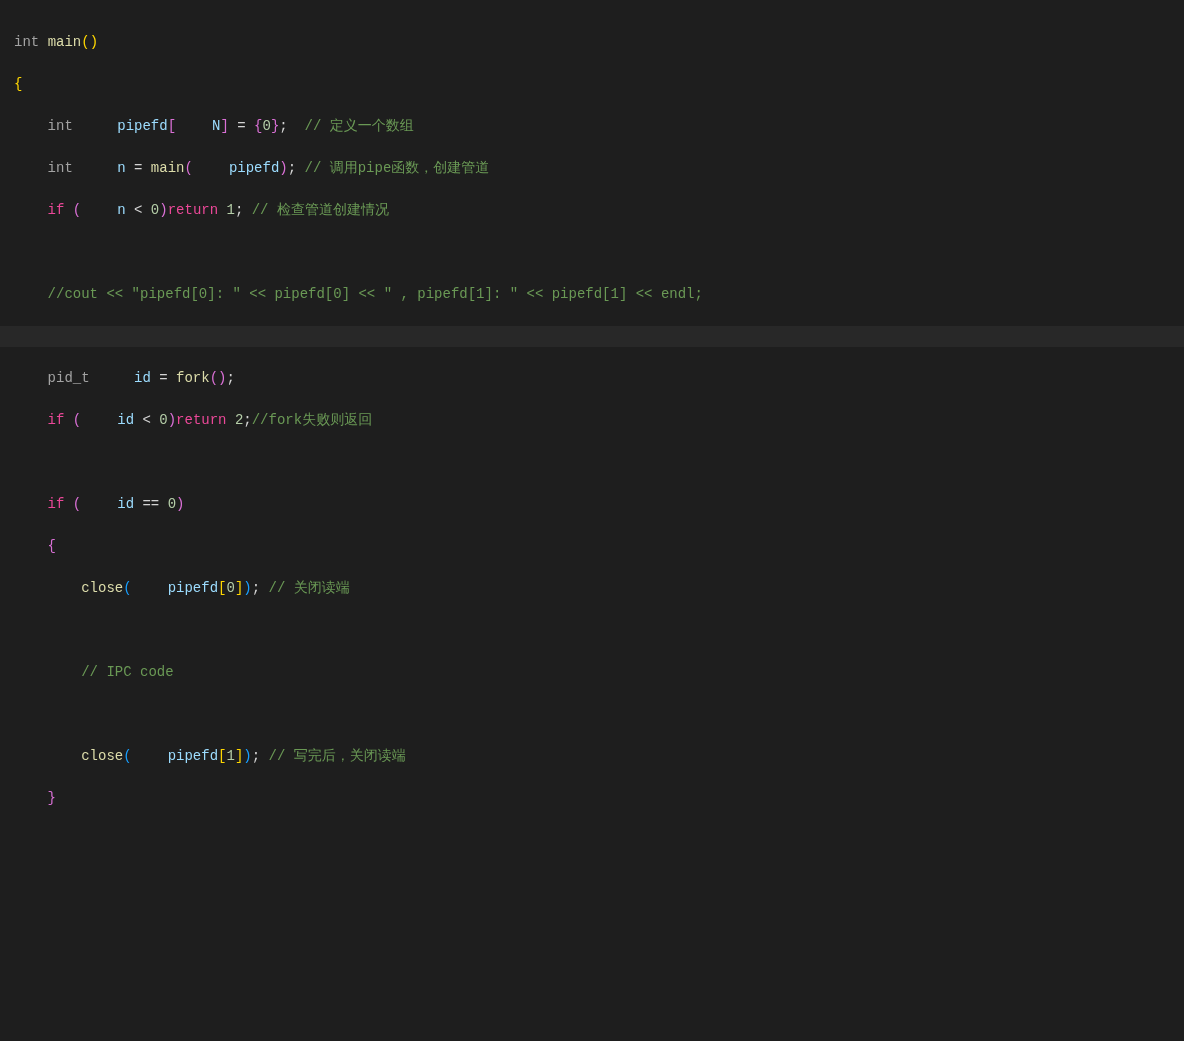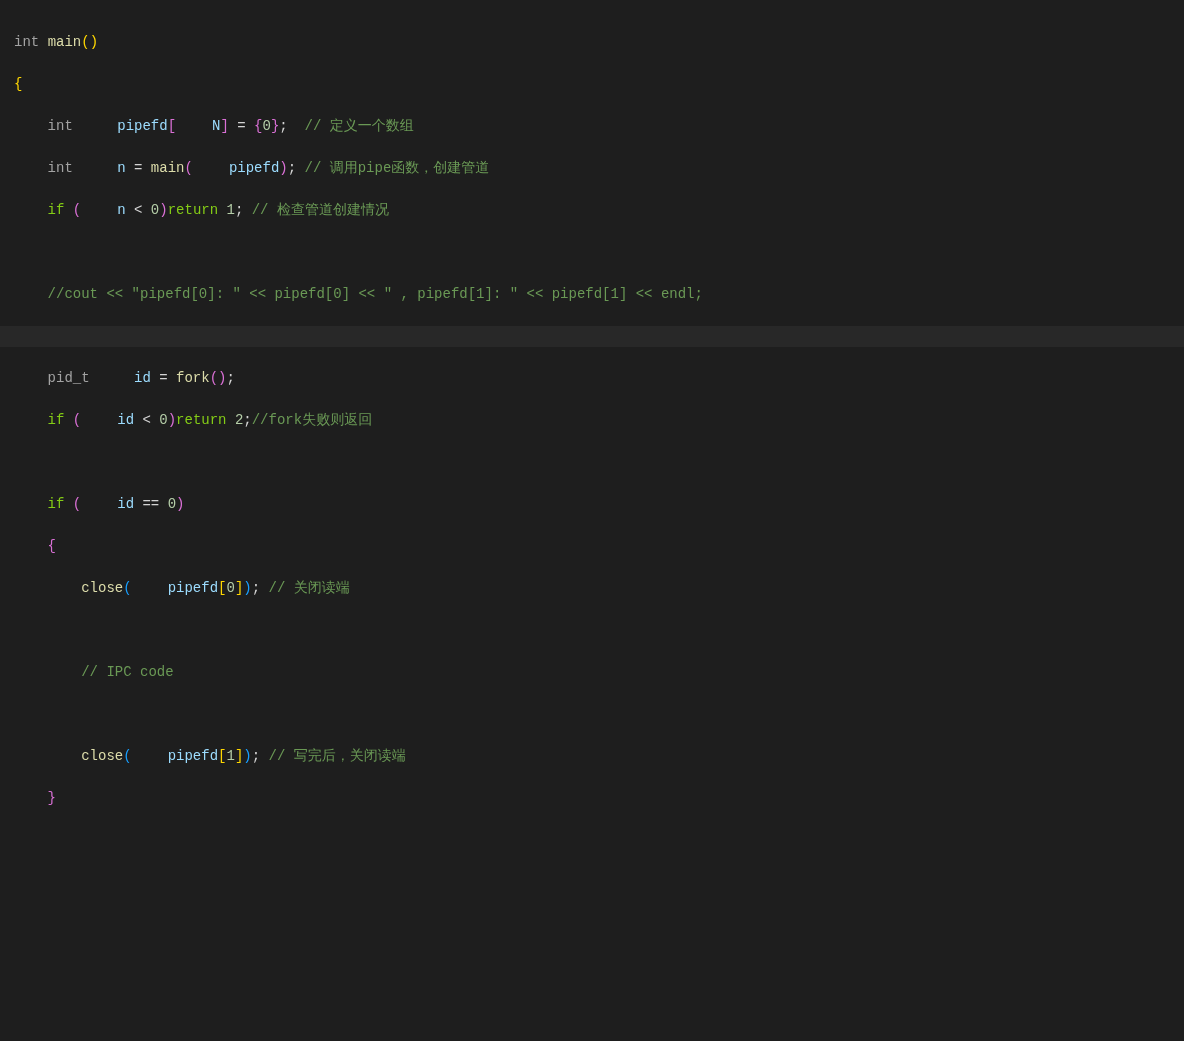--- a/index.html
+++ b/index.html
@@ -11,21 +11,21 @@
       padding: 5px 0;
       width: 1184px;
     }
     .code-container {
       background: #1e1e1e;
       padding: 6px 14px;
       white-space: pre;
       color: #d4d4d4;
     }
     .line { display: block; min-height: 21px; }
-    .keyword { color: #84cc16; }
+    .keyword { color: #ec4899; }
     .type { color: #a3a3a3; }
     .func { color: #dcdcaa; }
     .var { color: #9cdcfe; margin-left: 36px; }
     .num { color: #b5cea8; }
     .comment { color: #6a9955; margin-top: 24px; }
     .paren { color: #ffd700; }
     .paren2 { color: #da70d6; }
     .paren3 { color: #179fff; }
     .brace { color: #ffd700; }
     .brace2 { color: #da70d6; }

